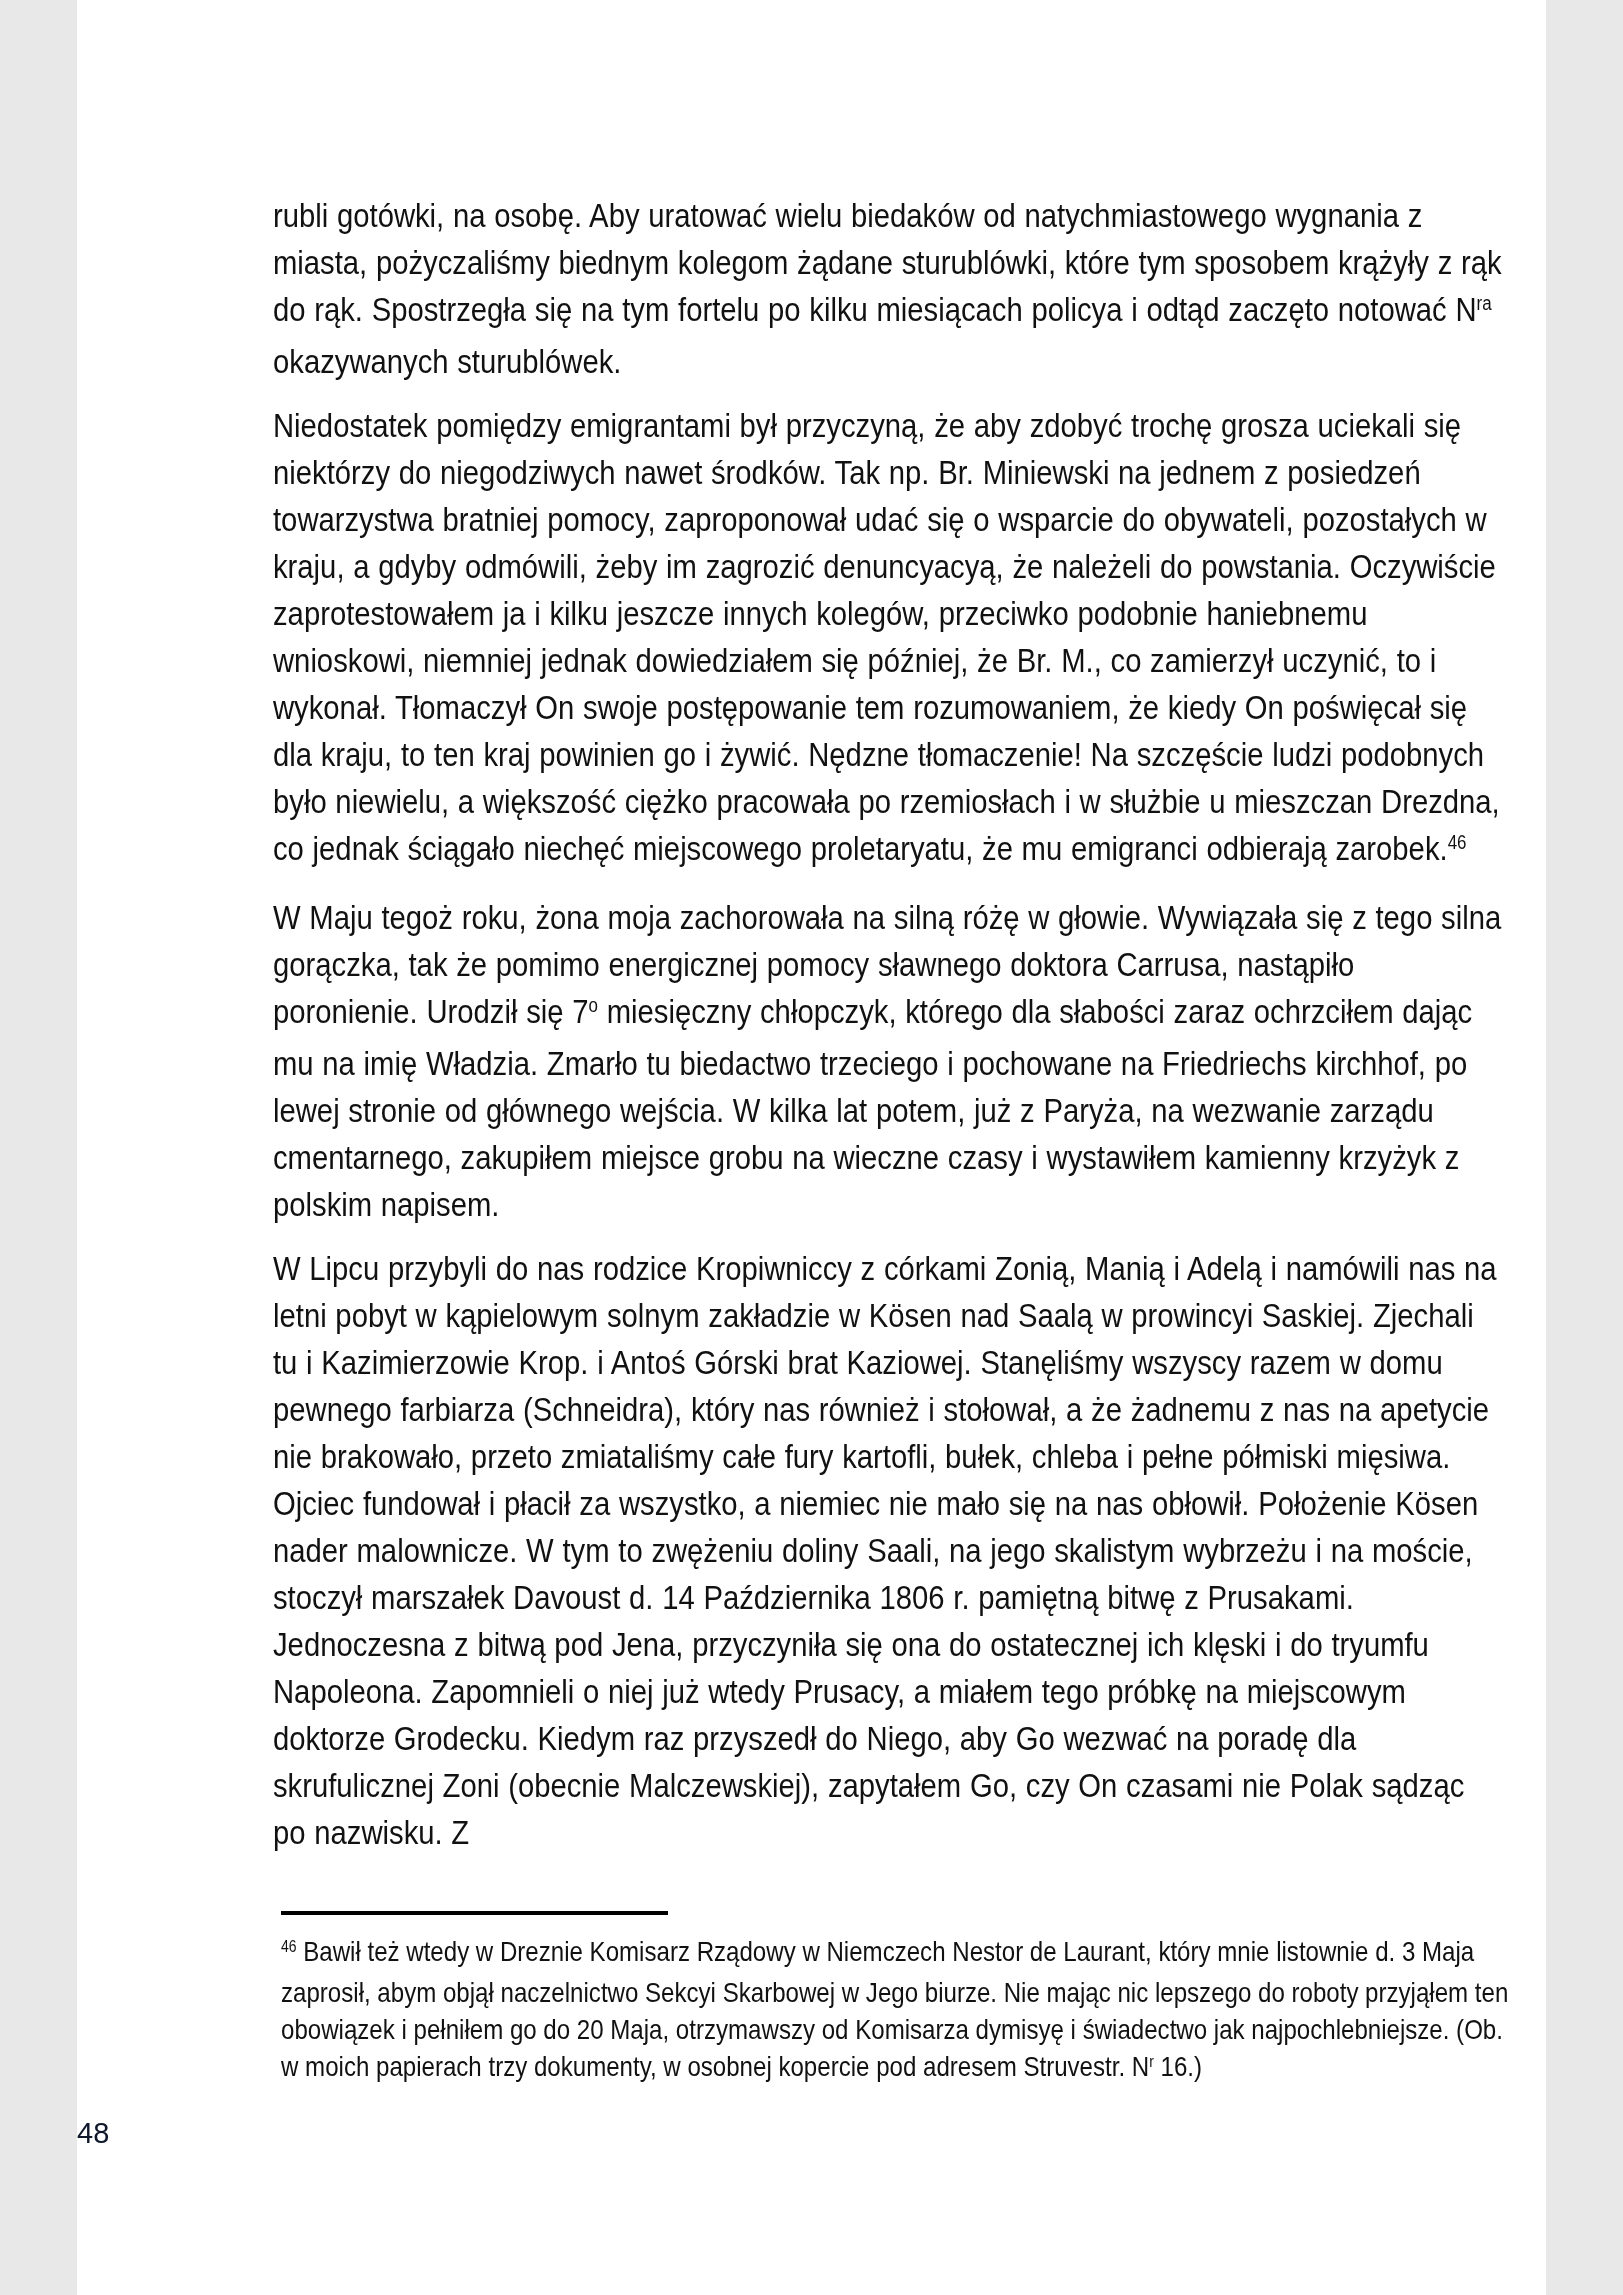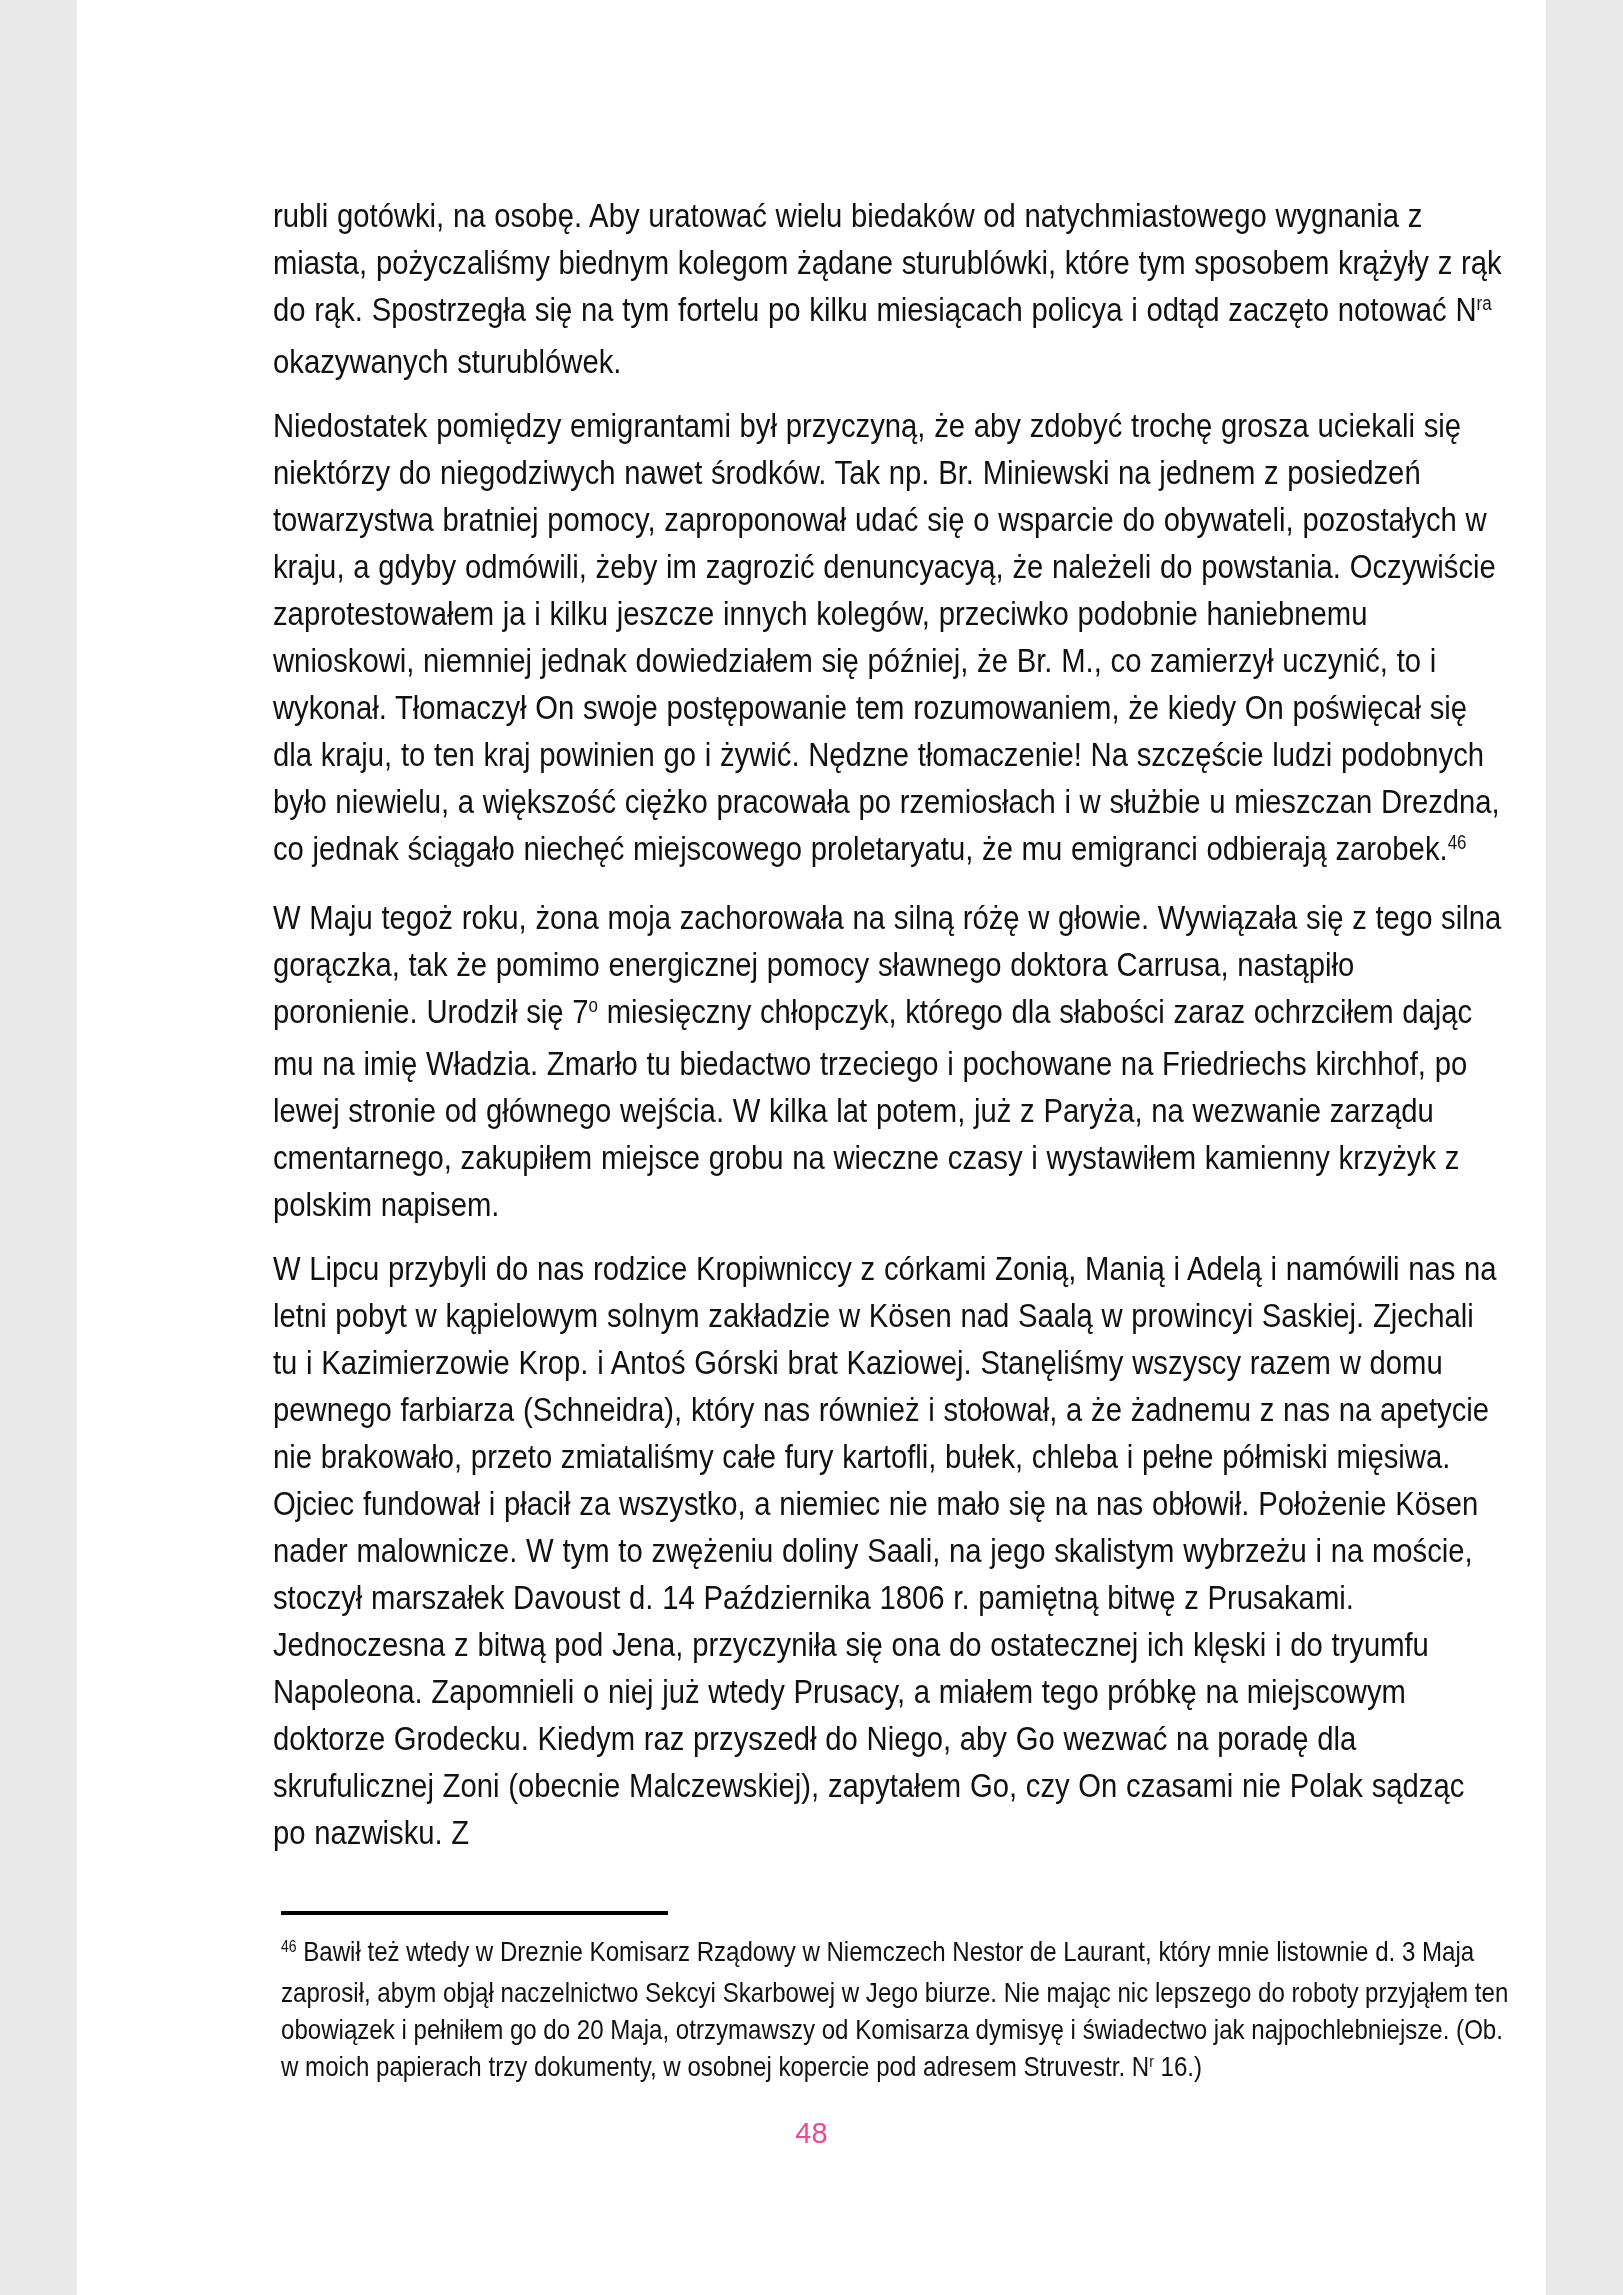--- a/index.html
+++ b/index.html
@@ -57,24 +57,24 @@
     line-height: 37px;
     width: 1431px;
     transform: scaleX(0.86);
     transform-origin: 0 0;
   }
   .page-number {
     position: absolute;
     left: 0;
     top: 2114px;
     width: 100%;
-    text-align: center;
+    text-align: left;
     font-size: 29px;
     line-height: 39px;
-    color: #ec4899;
+    color: #0f172a;
   }
 </style>
 </head>
 <body>
 
 <div class="page">
   <div class="body-text">
       <p class="para"><span>rubli gotówki, na osobę. Aby uratować wielu biedaków od natychmiastowego wygnania z miasta, pożyczaliśmy biednym kolegom żądane sturublówki, które tym sposobem krążyły z rąk do rąk. Spostrzegła się na tym fortelu po kilku miesiącach policya i odtąd zaczęto notować N</span><span class="sup">ra</span><span> okazywanych sturublówek.</span></p>
       <p class="para"><span>Niedostatek pomiędzy emigrantami był przyczyną, że aby zdobyć trochę grosza uciekali się niektórzy do niegodziwych nawet środków. Tak np. Br. Miniewski na jednem z posiedzeń towarzystwa bratniej pomocy, zaproponował udać się o wsparcie do obywateli, pozostałych w kraju, a gdyby odmówili, żeby im zagrozić denuncyacyą, że należeli do powstania. Oczywiście zaprotestowałem ja i kilku jeszcze innych kolegów, przeciwko podobnie haniebnemu wnioskowi, niemniej jednak dowiedziałem się później, że Br. M., co zamierzył uczynić, to i wykonał. Tłomaczył On swoje postępowanie tem rozumowaniem, że kiedy On poświęcał się dla kraju, to ten kraj powinien go i żywić. Nędzne tłomaczenie! Na szczęście ludzi podobnych było niewielu, a większość ciężko pracowała po rzemiosłach i w służbie u mieszczan Drezdna, co jednak ściągało niechęć miejscowego proletaryatu, że mu emigranci odbierają zarobek.</span><span class="sup">46</span></p>
       <p class="para"><span>W Maju tegoż roku, żona moja zachorowała na silną różę w głowie. Wywiązała się z tego silna gorączka, tak że pomimo energicznej pomocy sławnego doktora Carrusa, nastąpiło poronienie. Urodził się 7</span><span class="sup">o</span><span> miesięczny chłopczyk, którego dla słabości zaraz ochrzciłem dając mu na imię Władzia. Zmarło tu biedactwo trzeciego i pochowane na Friedriechs kirchhof, po lewej stronie od głównego wejścia. W kilka lat potem, już z Paryża, na wezwanie zarządu cmentarnego, zakupiłem miejsce grobu na wieczne czasy i wystawiłem kamienny krzyżyk z polskim napisem.</span></p>

